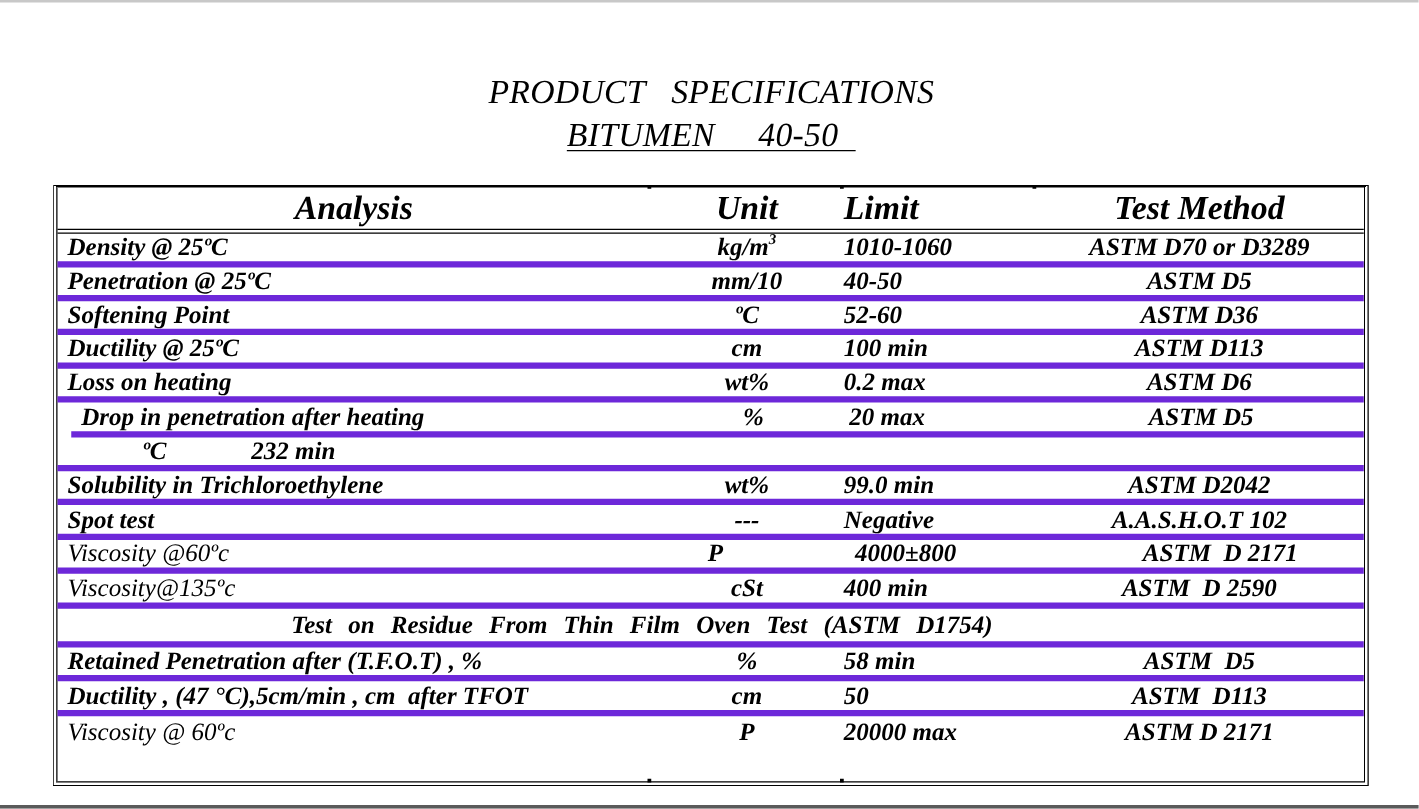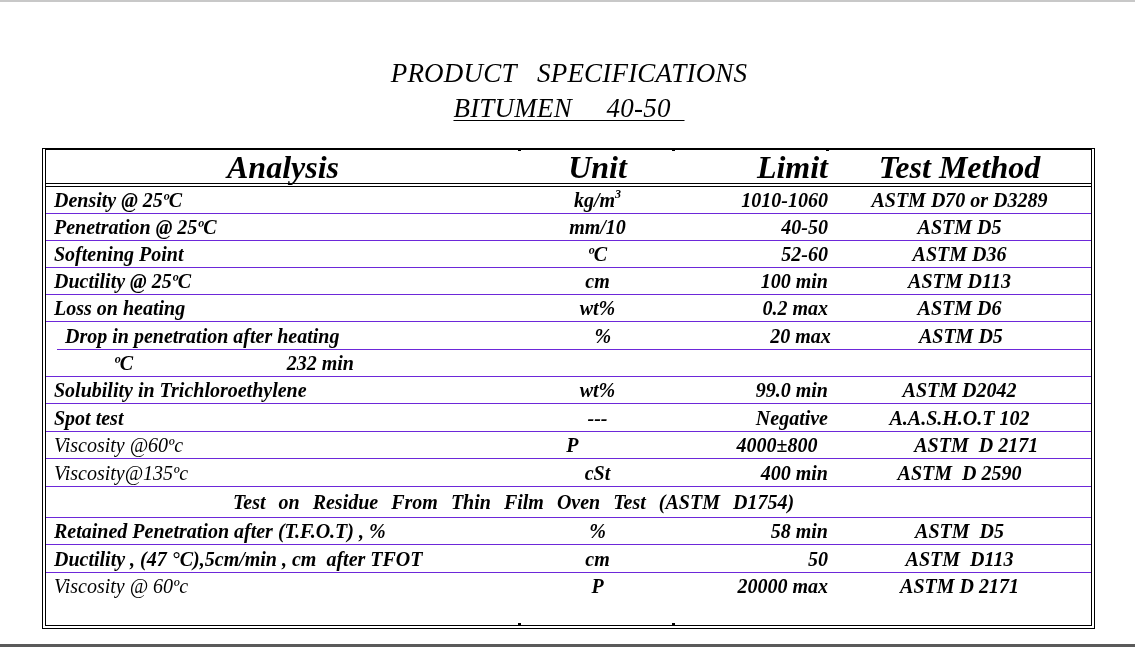--- a/index.html
+++ b/index.html
@@ -21,29 +21,29 @@
   .title .u { text-decoration: underline; text-decoration-thickness: 1px; text-underline-offset: 3px; white-space: pre; }
 
   .table {
     position: absolute; left: 42px; top: 148px; width: 1053px; height: 481px;
     box-sizing: border-box;
     border-top: 2px solid #000;
     border-left: 4px double #000;
     border-right: 4px double #000;
     border-bottom: 4px double #000;
   }
-  .row { position: absolute; left: 0; right: 0; display: flex; align-items: center; box-sizing: border-box; border-bottom: 1px solid #6d28d9; }
+  .row { position: absolute; left: 0; right: 0; display: flex; align-items: center; box-sizing: border-box; border-bottom: 5px solid #6d28d9; }
   .row.header { border-bottom: 4px double #000; }
   .row.last { border-bottom: none; align-items: flex-start; padding-top: 3px; }
   .cell { box-sizing: border-box; font-style: italic; font-weight: bold; font-size: 20px; line-height: 1; white-space: nowrap; }
   .c1 { width: 474px; padding-left: 8px; }
   .c2 { width: 155px; text-align: center; }
-  .c3 { width: 153px; text-align: right; }
+  .c3 { width: 153px; text-align: left; }
   .c4 { width: 263px; text-align: center; }
-  .header .cell { font-size: 32px; }
+  .header .cell { font-size: 27px; }
   .header .c1 { text-align: center; padding-left: 0; }
   .light { font-weight: normal; }
   .section {
     width: 100%; text-align: center; font-style: italic; font-weight: bold; font-size: 20px;
     word-spacing: 8px; padding-right: 110px; box-sizing: border-box;
   }
   sup { font-size: 12px; vertical-align: 9px; line-height: 0; }
   .tick { position: absolute; width: 3px; height: 3px; background: #000; }
 </style>
 </head>

